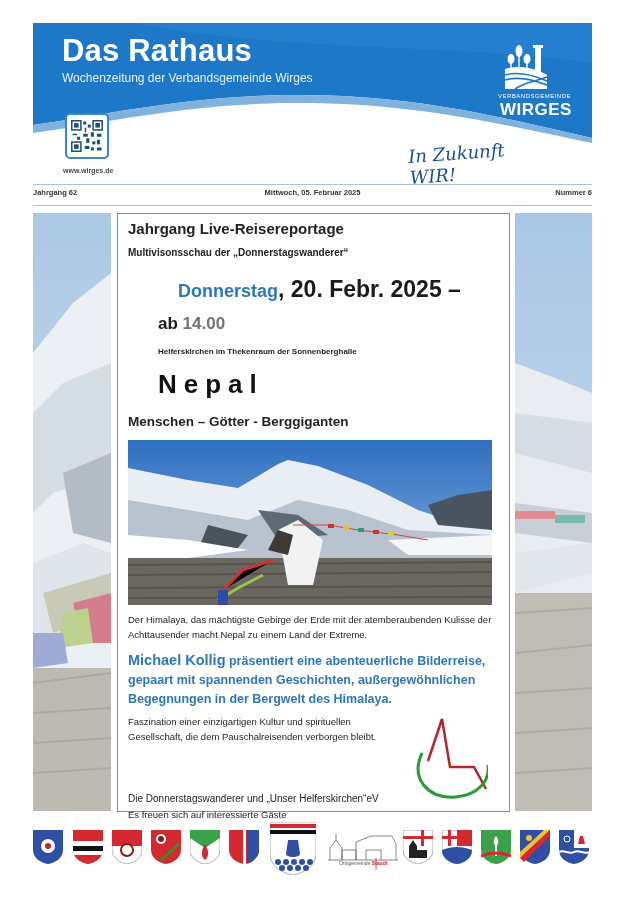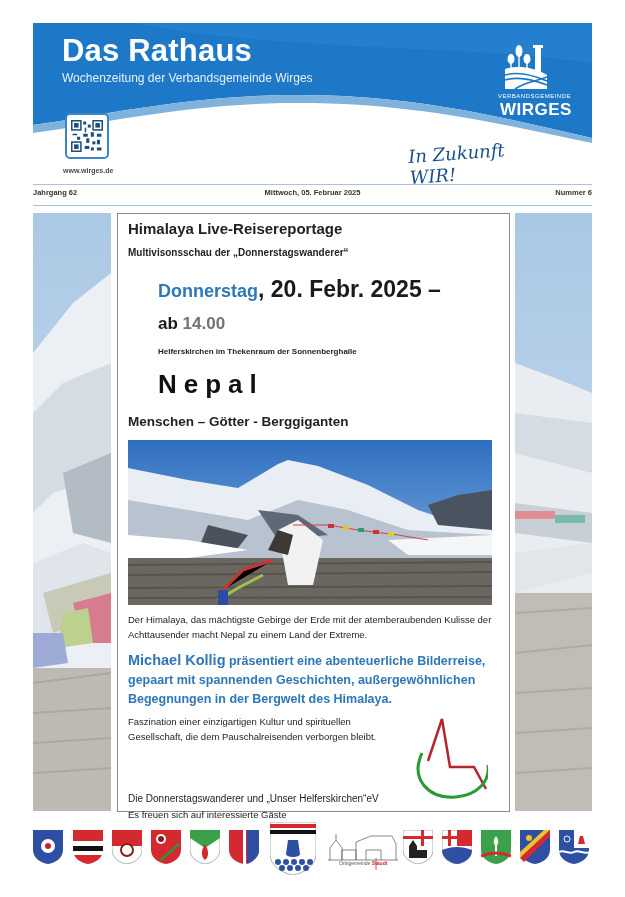--- a/index.html
+++ b/index.html
@@ -30,21 +30,21 @@
   .strip { position: absolute; top: 213px; height: 598px; overflow: hidden; opacity: 0.75; }
   .strip-l { left: 33px; width: 78px; }
   .strip-r { left: 515px; width: 77px; }
   .strip svg { width: 100%; height: 100%; display: block; }
 
   
   .box { position: absolute; left: 117px; top: 213px; width: 393px; height: 599px; border: 1px solid #8a8a8a; background: #fff; }
   .h1 { position: absolute; left: 10px; top: 6px; font-size: 15px; font-weight: bold; color: #222; }
   .h2 { position: absolute; left: 10px; top: 33px; font-size: 10px; font-weight: bold; color: #222; }
   .date { position: absolute; left: 40px; top: 62px; font-size: 23px; font-weight: bold; color: #1a1a1a; white-space: nowrap; }
-  .date .blue { color: #2f77b8; font-size: 18px; }
+  .date .blue { color: #2f77b8; font-size: 18px; margin-left: 20px; }
   .time { position: absolute; left: 40px; top: 100px; font-size: 17px; font-weight: bold; color: #1a1a1a; }
   .time .blue { color: #737373; }
   .venue { position: absolute; left: 40px; top: 133px; font-size: 8px; font-weight: bold; color: #222; }
   .nepal { position: absolute; left: 40px; top: 155px; font-size: 26px; font-weight: bold; letter-spacing: 7px; color: #111; }
   .tagline { position: absolute; left: 10px; top: 200px; font-size: 13.5px; font-weight: bold; color: #222; }
   .photo { position: absolute; left: 10px; top: 226px; width: 364px; height: 165px; overflow: hidden; }
   .photo svg { width: 100%; height: 100%; display: block; }
   .p1 { position: absolute; left: 10px; top: 398px; width: 372px; font-size: 9.5px; line-height: 15px; color: #222; }
   .p2 { position: absolute; left: 10px; top: 437px; width: 378px; font-size: 12.5px; line-height: 19px; font-weight: bold; color: #2f77b8; }
   .p2 .big { font-size: 14.5px; }
@@ -170,21 +170,21 @@
     <path d="M0,290 L77,300 L77,330 L0,320 Z" fill="#b6c0ca"></path>
     <rect x="0" y="298" width="40" height="8" fill="#d66770"></rect>
     <rect x="40" y="302" width="30" height="8" fill="#4aa58c"></rect>
     <path d="M0,340 L77,330 L77,360 L0,380 Z" fill="#d7dee5"></path>
     <rect x="0" y="380" width="77" height="218" fill="#aca8a0"></rect>
     <path d="M0,400 L77,395 M0,440 L77,432 M0,480 L77,475 M0,520 L77,515 M0,560 L77,555" stroke="#938f88" stroke-width="2"></path>
   </svg>
 </div>
 
 <div class="box">
-  <div class="h1">Himalaya Live-Reisereportage</div>
+  <div class="h1">Jahrgang Live-Reisereportage</div>
   <div class="h2">Multivisonsschau der „Donnerstagswanderer“</div>
   <div class="date"><span class="blue">Donnerstag</span><span>, 20. Febr. 2025 –</span></div>
   <div class="time"><span>ab </span><span class="blue">14.00</span></div>
   <div class="venue">Helferskirchen im Thekenraum der Sonnenberghalle</div>
   <div class="nepal">Nepal</div>
   <div class="tagline">Menschen – Götter - Berggiganten</div>
 
   <div class="photo">
     <svg viewBox="0 0 364 165" preserveAspectRatio="none">
       <defs>

